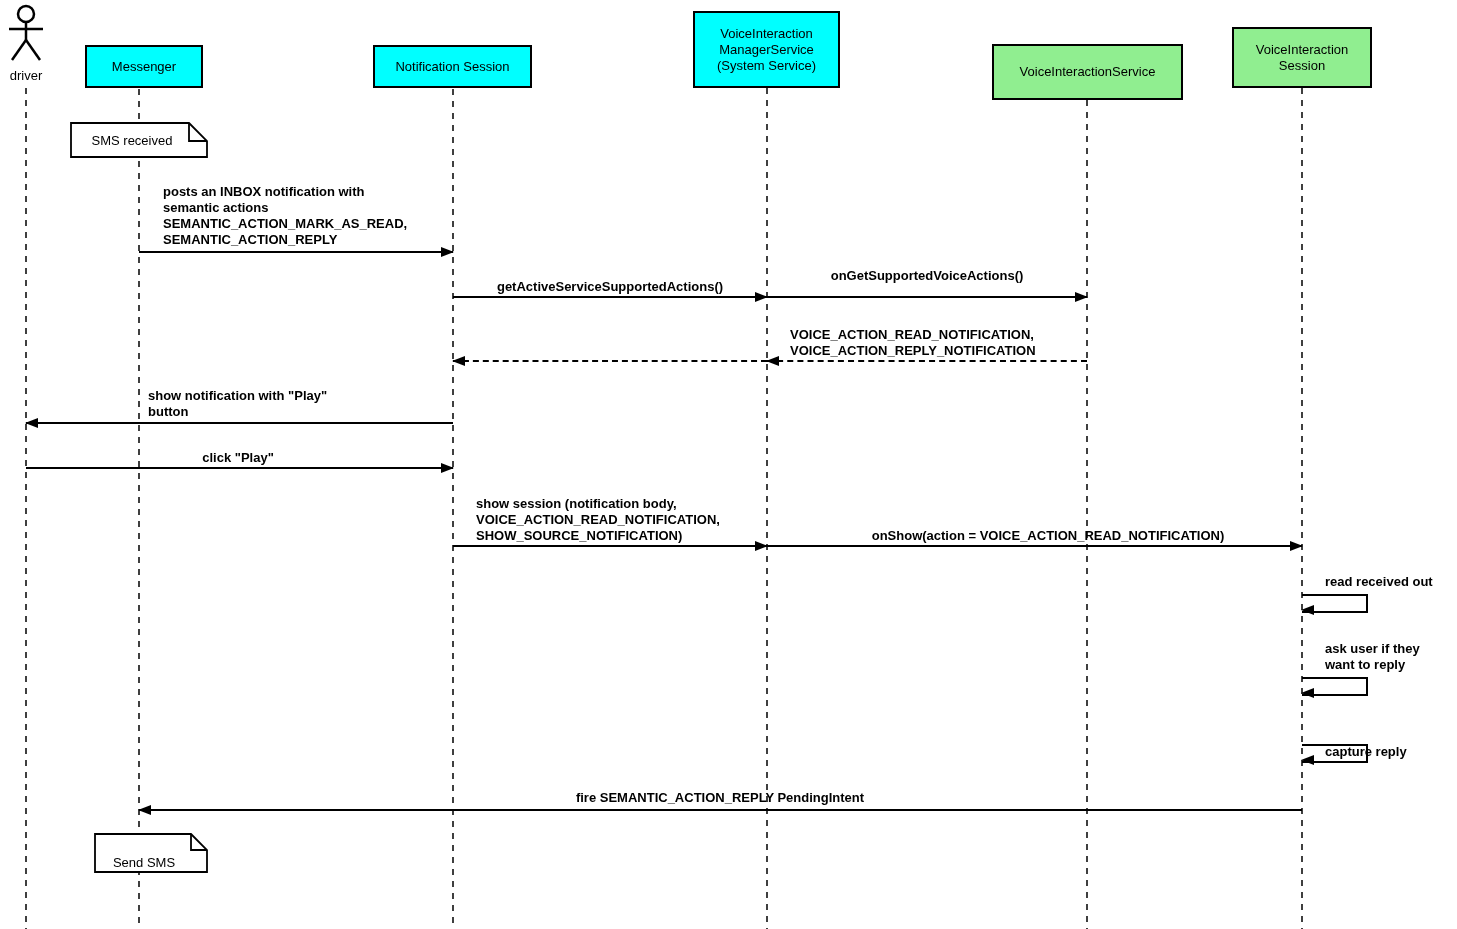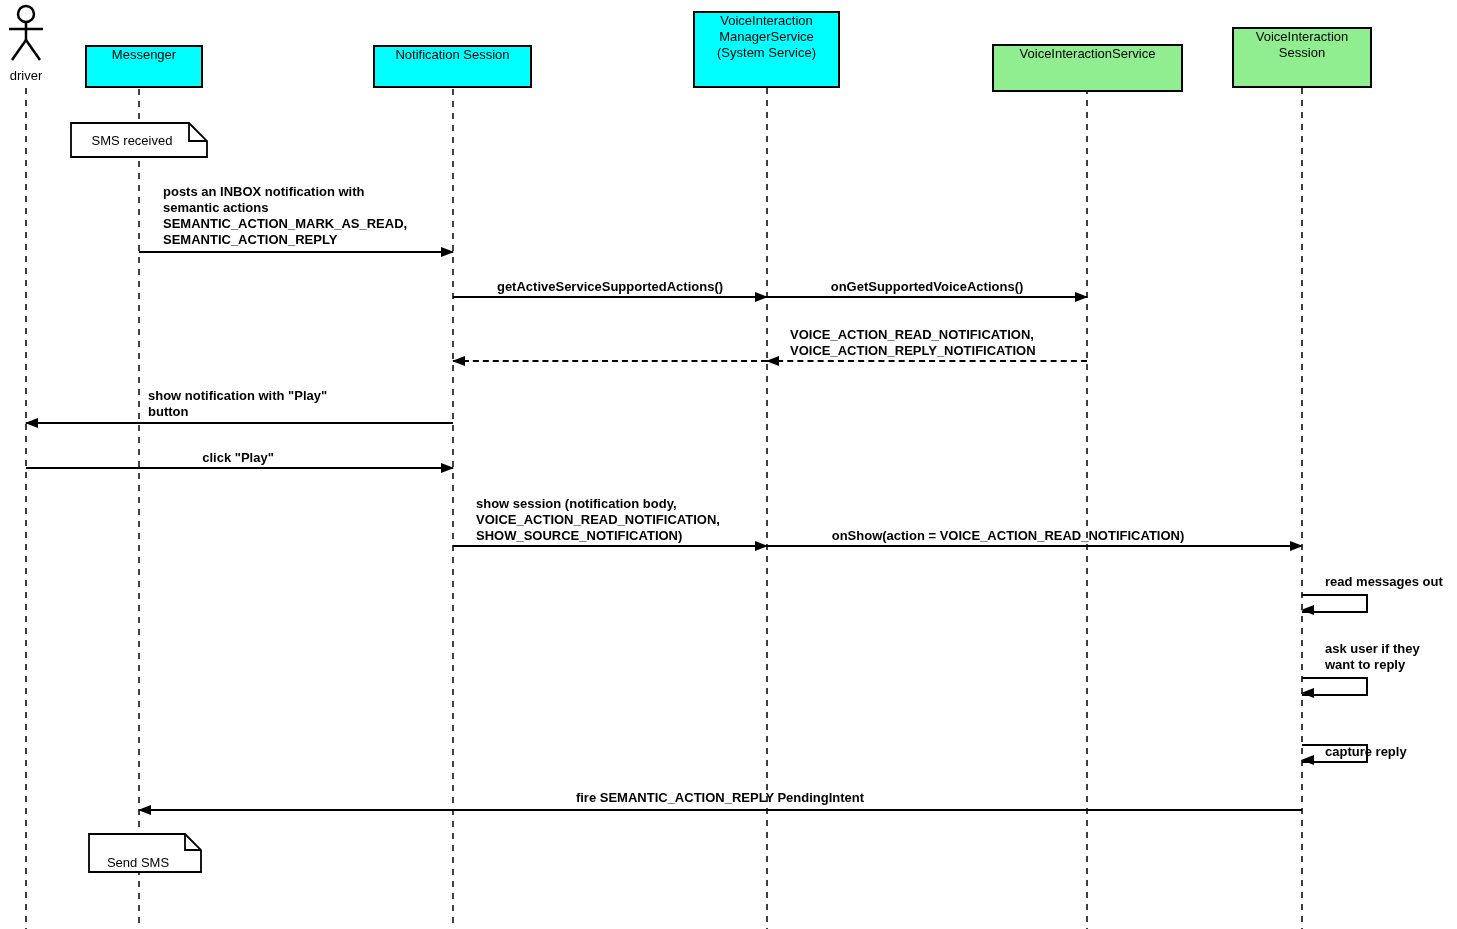--- a/index.html
+++ b/index.html
@@ -7,21 +7,21 @@
     position:relative;width:1457px;height:929px;background:#ffffff;
     font-family:"Liberation Sans",sans-serif;font-size:13px;color:#000;
     overflow:hidden;
   }
   .lifeline{
     position:absolute;width:2px;
     background:repeating-linear-gradient(to bottom,#3f3f3f 0 6px,transparent 6px 12px);
   }
   .participant{
     position:absolute;box-sizing:border-box;border:2px solid #000;
-    display:flex;justify-content:center;text-align:center;
+    display:flex;align-items:center;justify-content:center;text-align:center;
     z-index:3;
   }
   .participant span{white-space:pre-line;line-height:16px;}
   .p-cyan{background:#00ffff;}
   .p-green{background:#90ee90;}
   .actor-wrap{position:absolute;z-index:3;text-align:center;}
   .actor-label{margin-top:1px;}
   .msg-label{position:absolute;line-height:16px;white-space:pre-line;z-index:2;font-weight:bold;}
   .msg-label.center{transform:translateX(-50%);text-align:center;}
   .arrow{position:absolute;height:0;border-top:2px solid #000;z-index:2;}
@@ -68,21 +68,21 @@
     <span>Messenger</span>
   </div>
   <div class="participant p-cyan" style="left:373px;top:45px;width:159px;height:43px">
     <span>Notification Session</span>
   </div>
   <div class="participant p-cyan" style="left:693px;top:11px;width:147px;height:77px">
     <span>VoiceInteraction
 ManagerService
 (System Service)</span>
   </div>
-  <div class="participant p-green" style="left:992px;top:44px;width:191px;height:48px">
+  <div class="participant p-green" style="left:992px;top:44px;width:191px;height:56px">
     <span>VoiceInteractionService</span>
   </div>
   <div class="participant p-green" style="left:1232px;top:27px;width:140px;height:61px">
     <span>VoiceInteraction
 Session</span>
   </div>
 
   <div class="note" style="left:70px;top:122px;width:138px;height:36px">
     <svg width="138" height="36">
       <path d="M1,1 L119,1 L137,19 L137,35 L1,35 Z" fill="#ffffff" stroke="#000" stroke-width="1.8"></path>
@@ -97,21 +97,21 @@
 SEMANTIC_ACTION_REPLY</div>
   <div class="arrow" style="left:139px;top:251px;width:314px">
       <i class="head right"></i>
     </div>
 
   <div class="msg-label center" style="left:610px;top:279px">getActiveServiceSupportedActions()</div>
   <div class="arrow" style="left:453px;top:296px;width:314px">
       <i class="head right"></i>
     </div>
 
-  <div class="msg-label center" style="left:927px;top:279px">onGetSupportedVoiceActions()</div>
+  <div class="msg-label center" style="left:927px;top:268px">onGetSupportedVoiceActions()</div>
   <div class="arrow" style="left:767px;top:296px;width:320px">
       <i class="head right"></i>
     </div>
 
   <div class="msg-label" style="left:790px;top:327px">VOICE_ACTION_READ_NOTIFICATION,
 VOICE_ACTION_REPLY_NOTIFICATION</div>
   <div class="arrow dashed" style="left:767px;top:360px;width:320px">
       <i class="head left"></i>
     </div>
   <div class="arrow dashed" style="left:453px;top:360px;width:314px">
@@ -129,47 +129,47 @@
       <i class="head right"></i>
     </div>
 
   <div class="msg-label" style="left:476px;top:496px">show session (notification body,
 VOICE_ACTION_READ_NOTIFICATION,
 SHOW_SOURCE_NOTIFICATION)</div>
   <div class="arrow" style="left:453px;top:545px;width:314px">
       <i class="head right"></i>
     </div>
 
-  <div class="msg-label center" style="left:1008px;top:528px">onShow(action = VOICE_ACTION_READ_NOTIFICATION)</div>
+  <div class="msg-label center" style="left:1048px;top:528px">onShow(action = VOICE_ACTION_READ_NOTIFICATION)</div>
   <div class="arrow" style="left:767px;top:545px;width:535px">
       <i class="head right"></i>
     </div>
 
-  <div class="msg-label" style="left:1325px;top:574px">read messages out</div>
+  <div class="msg-label" style="left:1325px;top:574px">read received out</div>
   <div class="selfcall" style="left:1302px;top:594px">
       <i class="head"></i>
     </div>
 
   <div class="msg-label" style="left:1325px;top:641px">ask user if they
 want to reply</div>
   <div class="selfcall" style="left:1302px;top:677px">
       <i class="head"></i>
     </div>
 
   <div class="msg-label" style="left:1325px;top:744px">capture reply</div>
   <div class="selfcall" style="left:1302px;top:744px">
       <i class="head"></i>
     </div>
 
   <div class="msg-label center" style="left:720px;top:790px">fire SEMANTIC_ACTION_REPLY PendingIntent</div>
   <div class="arrow" style="left:139px;top:809px;width:1163px">
       <i class="head left"></i>
     </div>
 
-  <div class="note" style="left:88px;top:833px;width:114px;height:58px">
+  <div class="note" style="left:94px;top:833px;width:114px;height:58px">
     <svg width="114" height="40">
       <path d="M1,1 L97,1 L113,17 L113,39 L1,39 Z" fill="#ffffff" stroke="#000" stroke-width="1.8"></path>
       <path d="M97,1 L97,17 L113,17" fill="none" stroke="#000" stroke-width="1.8"></path>
     </svg>
     <span class="note-text">Send SMS</span>
   </div>
 
 </div>
 
 </body></html>

